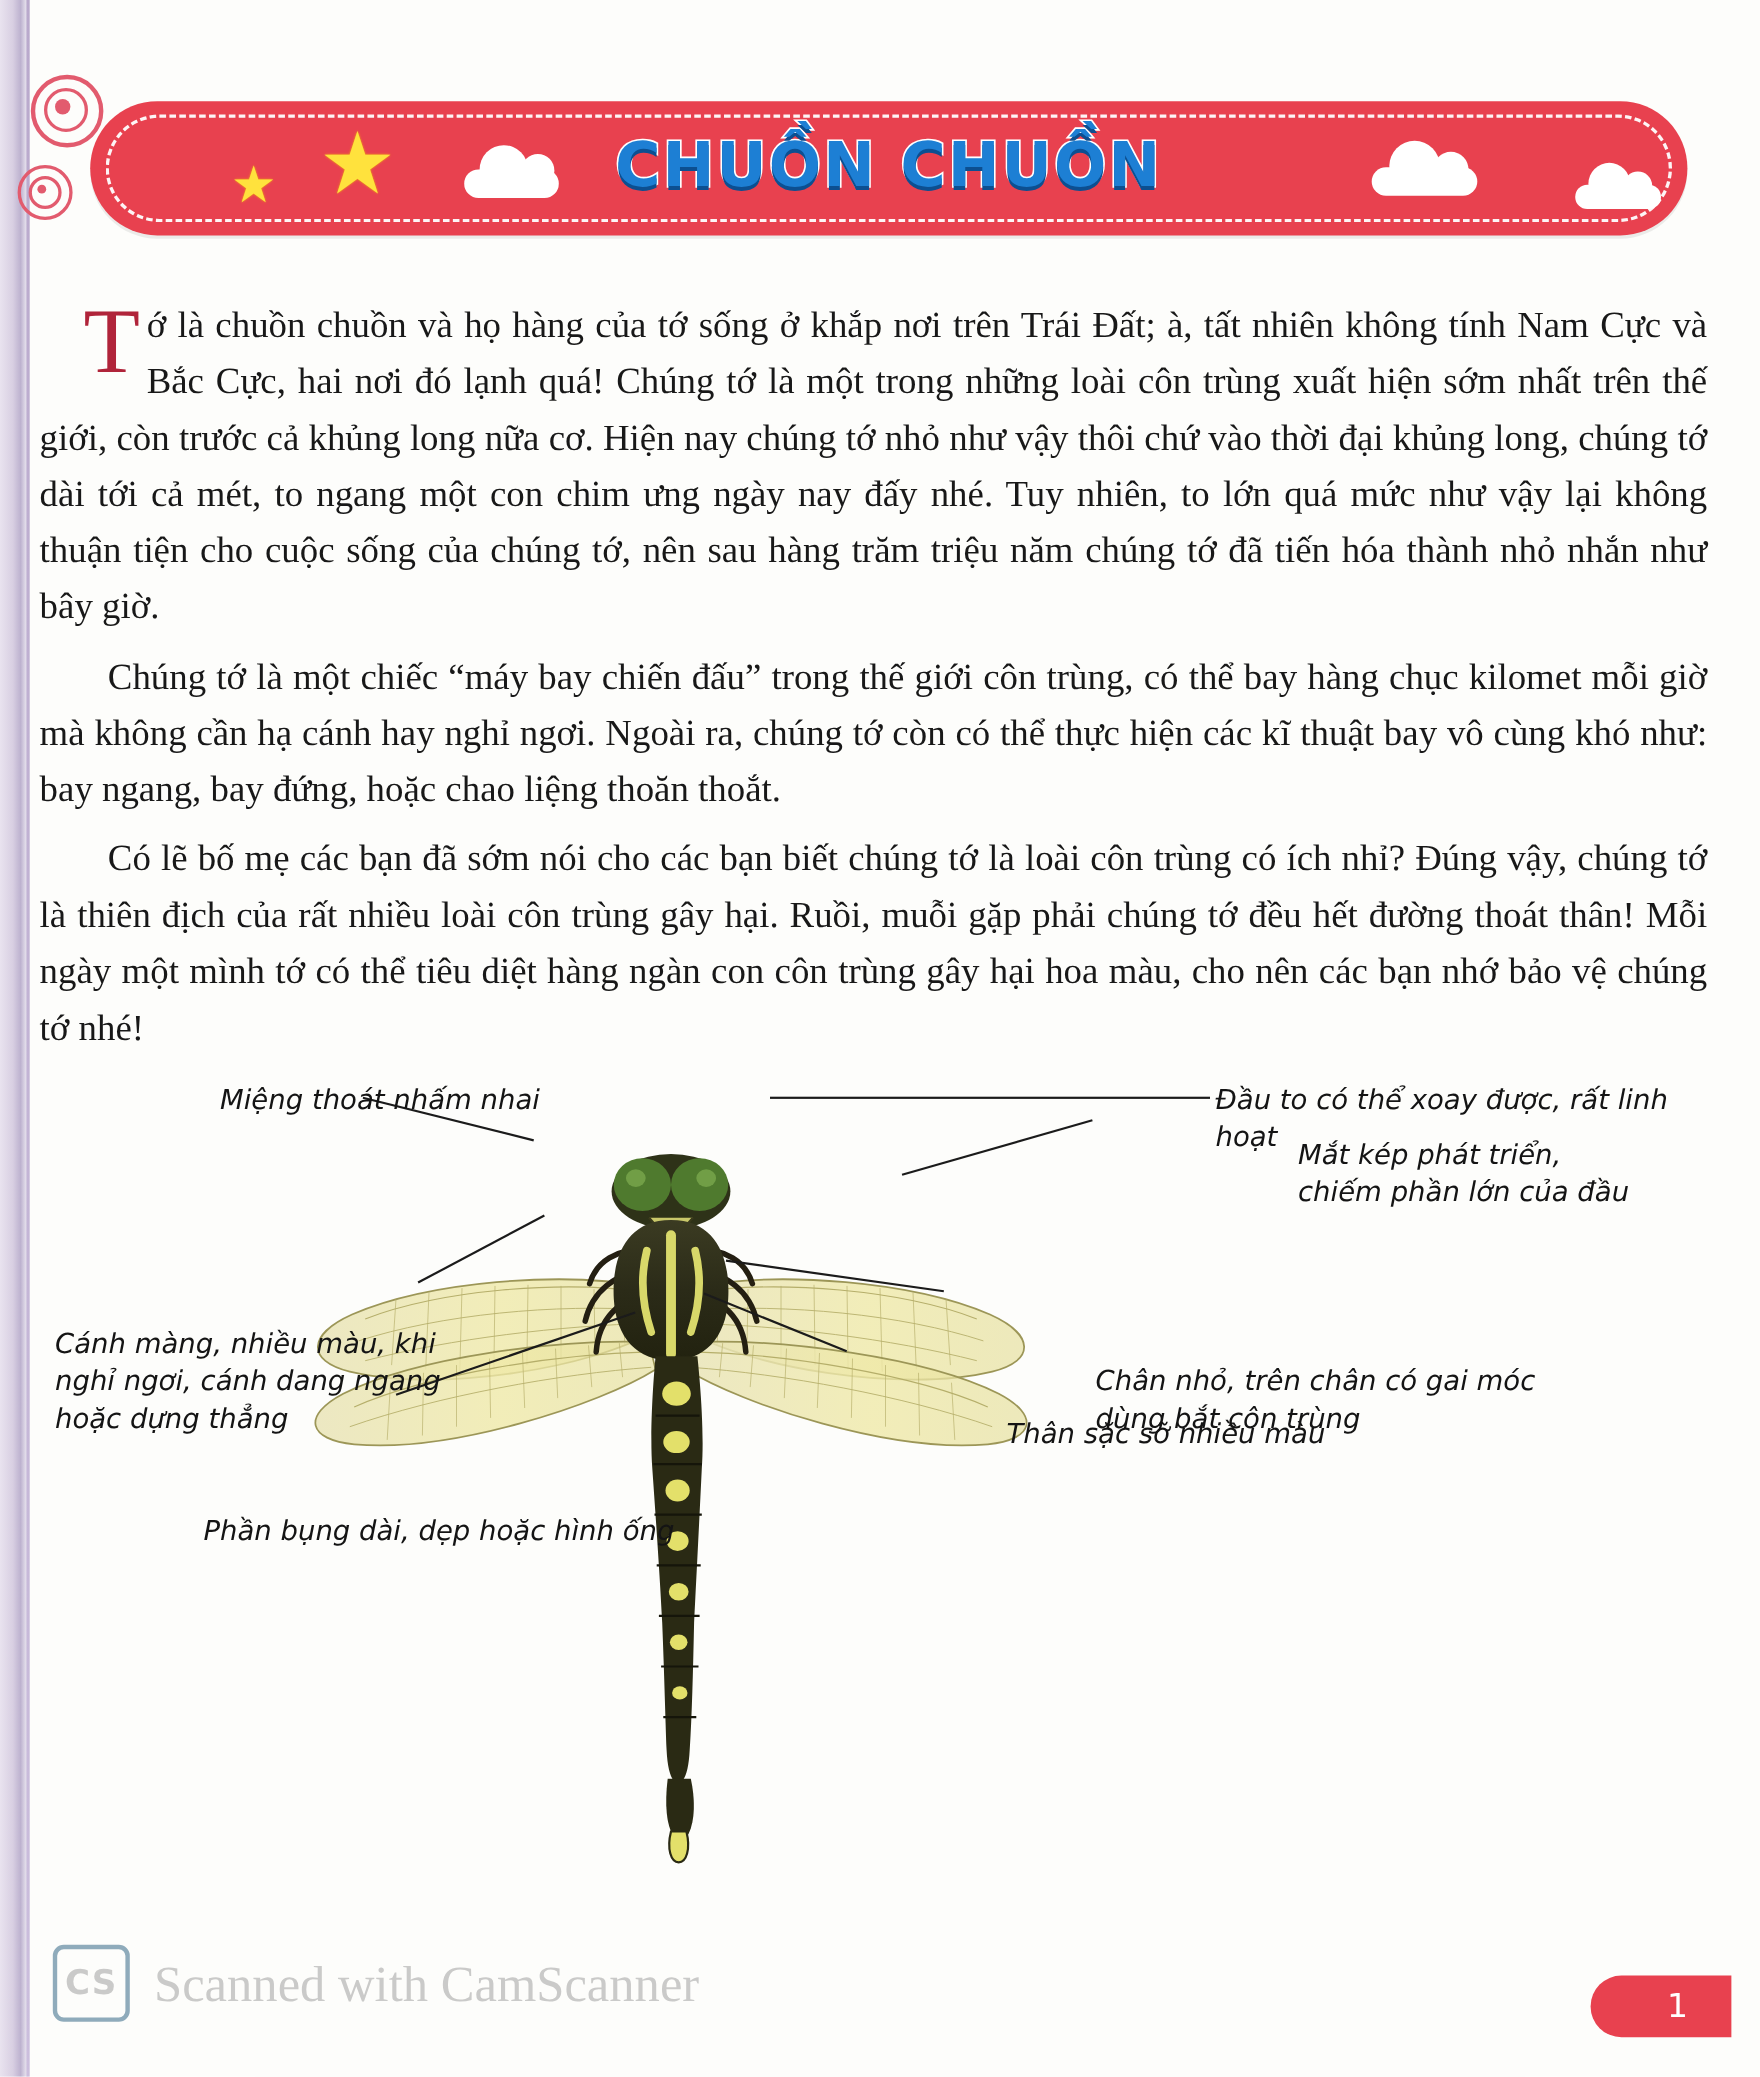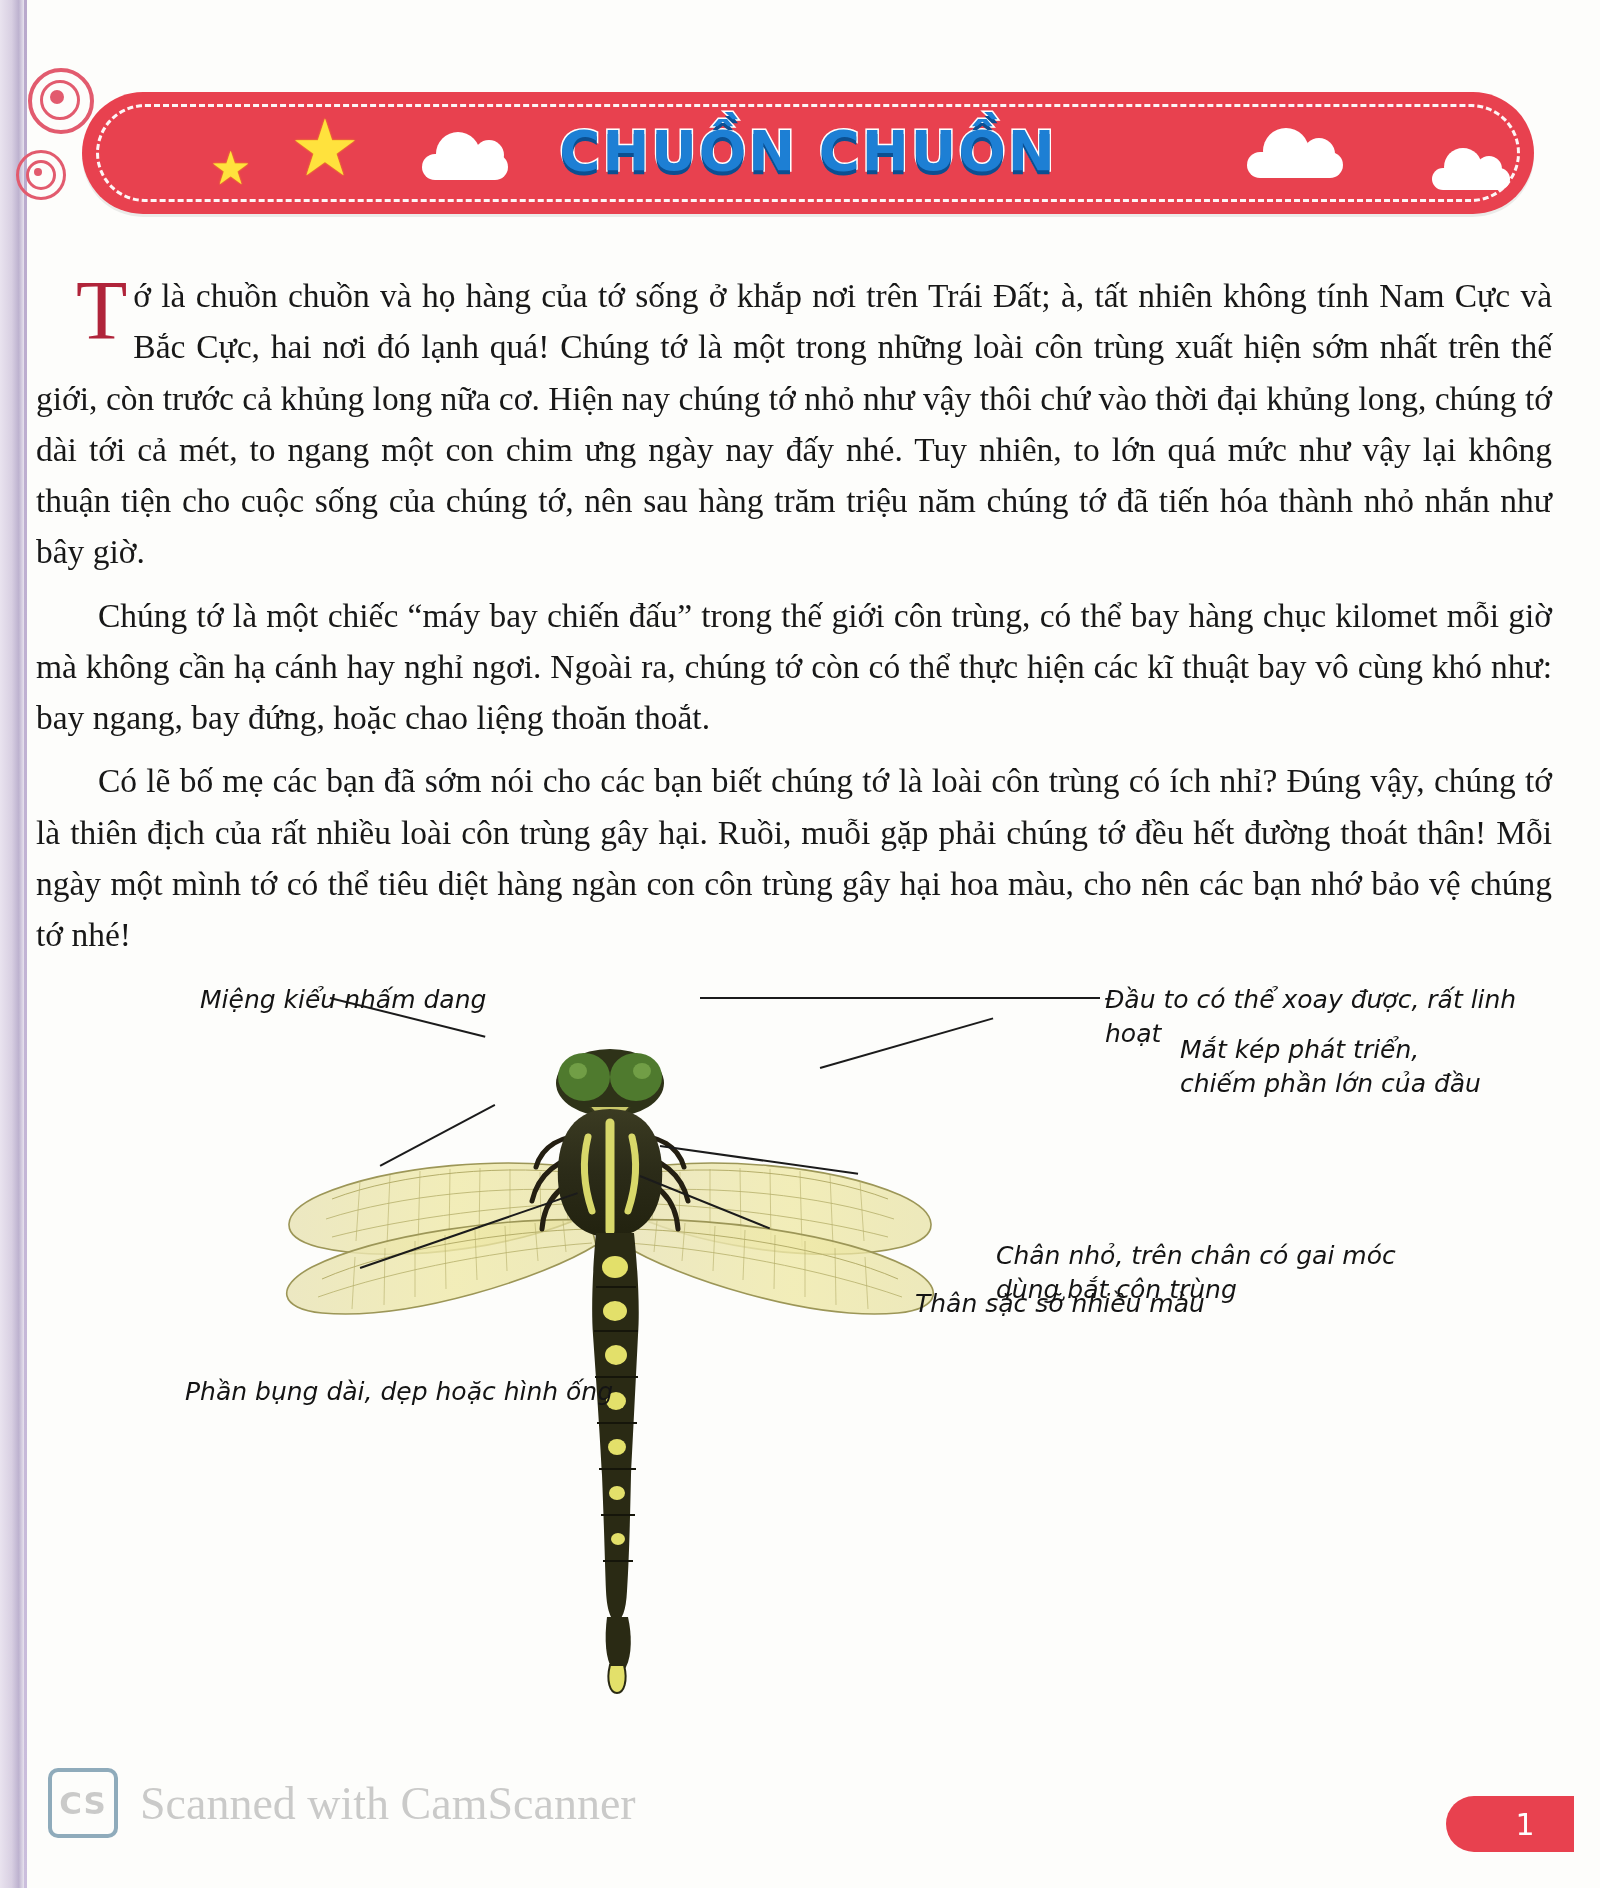--- a/index.html
+++ b/index.html
@@ -378,24 +378,27 @@
     </svg>
 
     <div class="leader" style="left:270px; top:-8px; width:160px; transform: rotate(14deg);"></div>
     <div class="leader" style="left:640px; top:-8px; width:400px;"></div>
     <div class="leader" style="left:760px; top:62px; width:180px; transform: rotate(-16deg);"></div>
     <div class="leader" style="left:320px; top:160px; width:130px; transform: rotate(-28deg);"></div>
     <div class="leader" style="left:600px; top:140px; width:200px; transform: rotate(8deg);"></div>
     <div class="leader" style="left:580px; top:170px; width:140px; transform: rotate(22deg);"></div>
     <div class="leader" style="left:300px; top:262px; width:230px; transform: rotate(-19deg);"></div>
 
-    <div class="fig-label" style="left:140px; top:-22px;">Miệng kiểu nhấm dang</div>
+    <div class="fig-label" style="left:140px; top:-22px;">Miệng thoát nhấm nhai</div>
     <div class="fig-label" style="left:1045px; top:-22px;">Đầu to có thể xoay được, rất linh hoạt</div>
     <div class="fig-label" style="left:1120px; top:28px;">Mắt kép phát triển,
 chiếm phần lớn của đầu</div>
+    <div class="fig-label" style="left:-10px; top:200px;">Cánh màng, nhiều màu, khi
+nghỉ ngơi, cánh dang ngang
+hoặc dựng thẳng</div>
     <div class="fig-label" style="left:936px; top:206px;margin-top:28px;">Chân nhỏ, trên chân có gai móc
 dùng bắt côn trùng</div>
     <div class="fig-label" style="left:855px; top:282px;">Thân sặc sỡ nhiều màu</div>
     <div class="fig-label" style="left:125px; top:370px;">Phần bụng dài, dẹp hoặc hình ống</div>
   </div>
 
   <div class="watermark">
     <div class="cs-badge">CS</div>
     <div class="cs-text">Scanned with CamScanner</div>
   </div>

